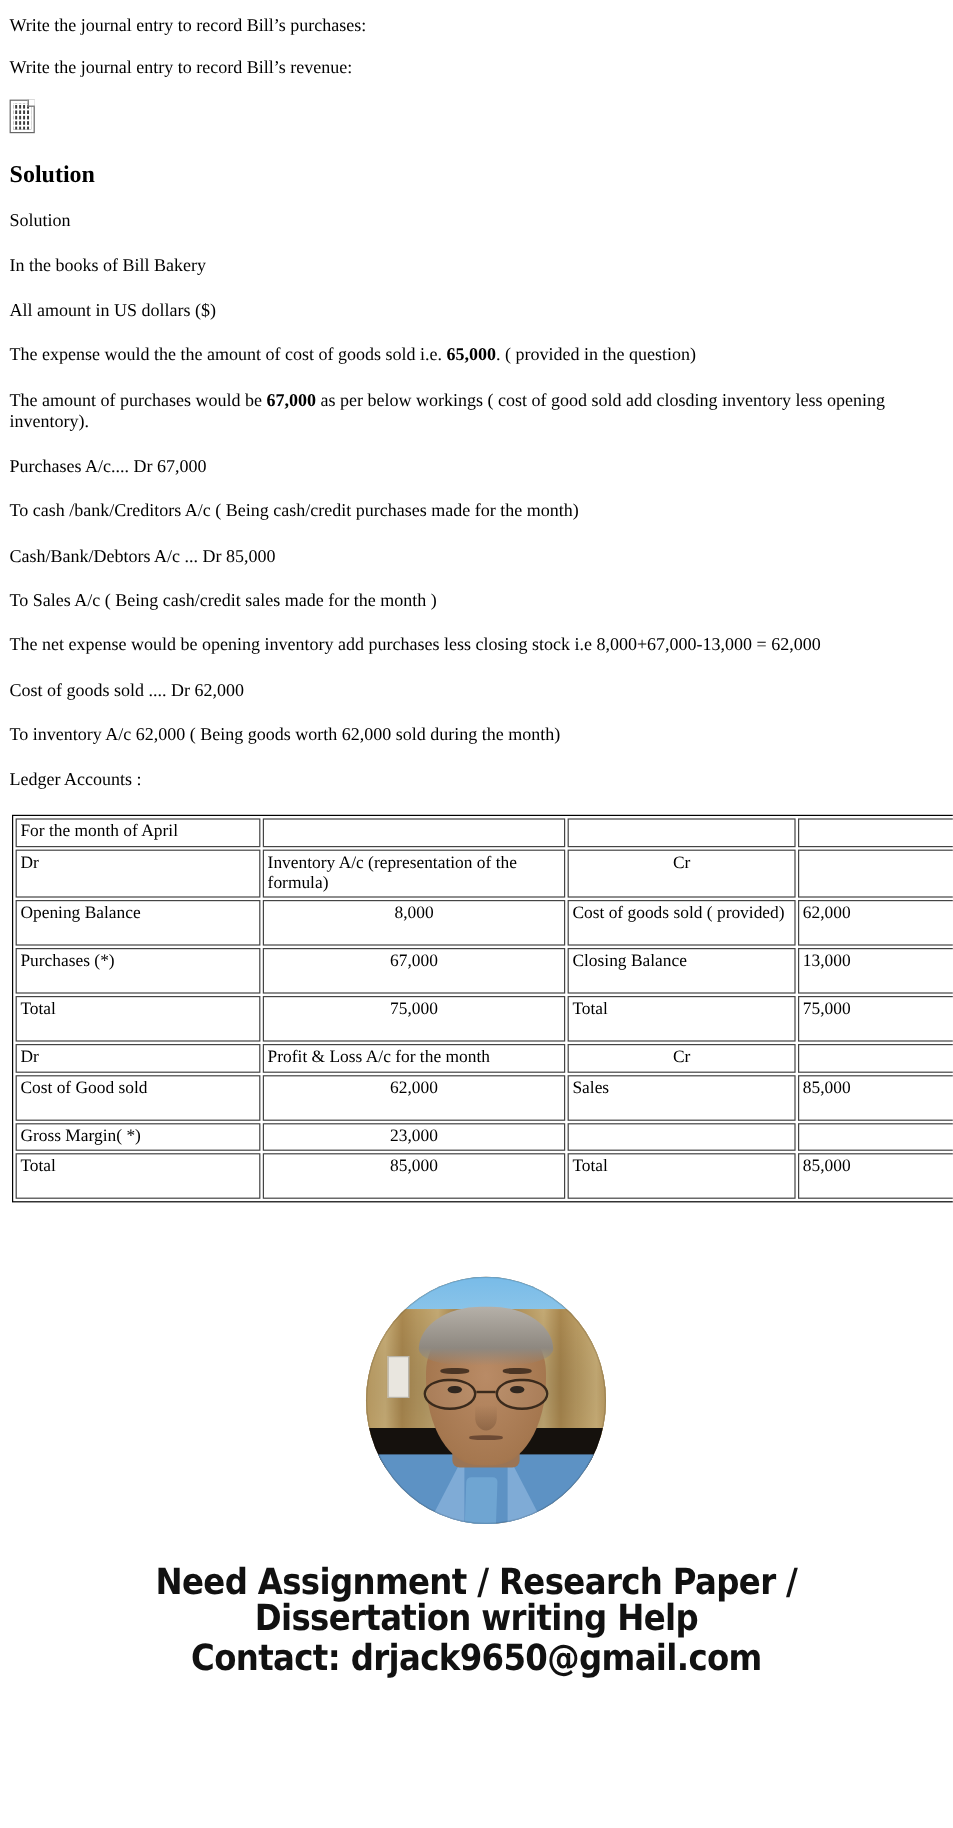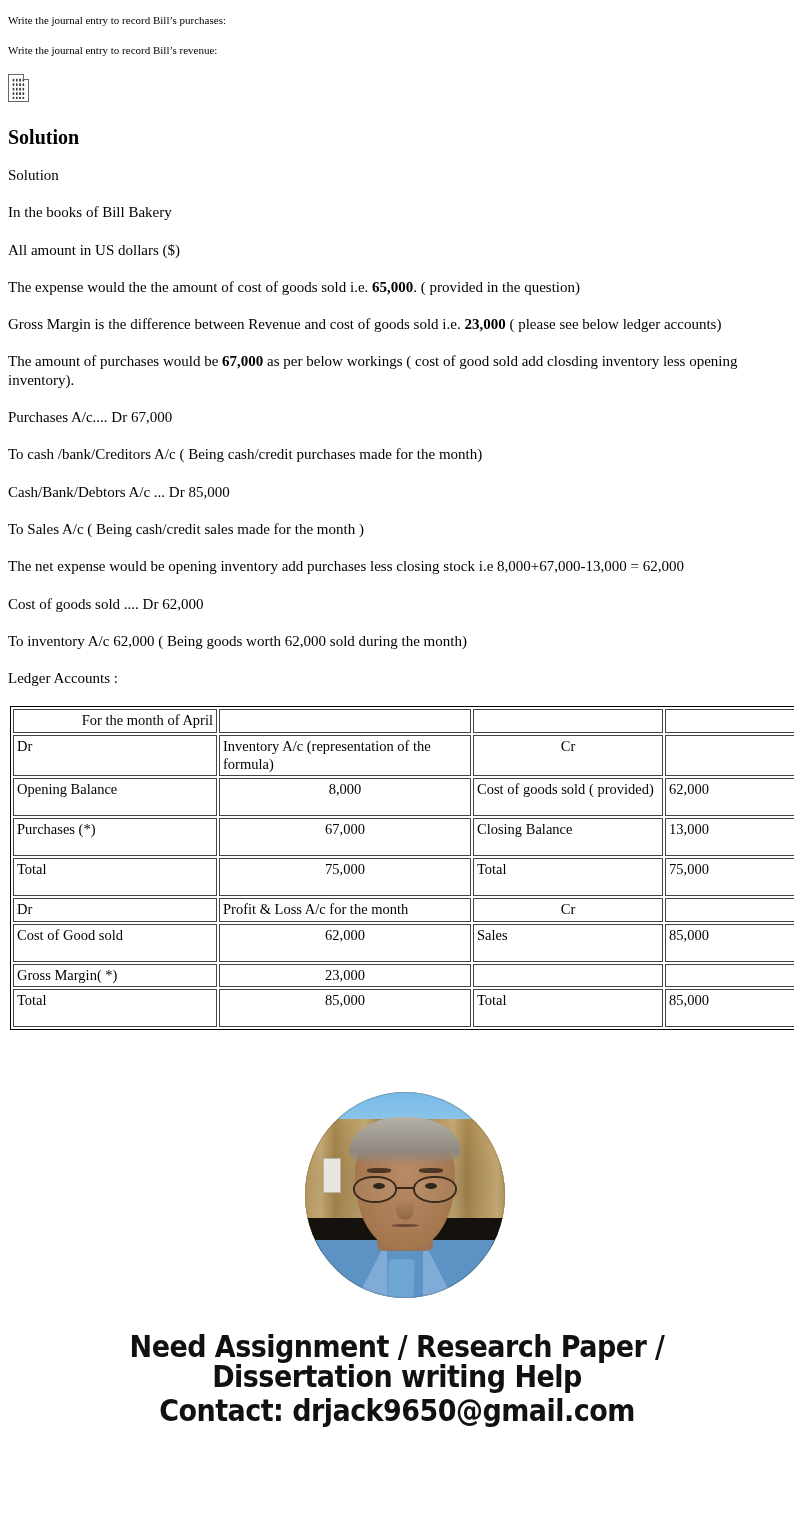--- a/index.html
+++ b/index.html
@@ -20,21 +20,21 @@
     position: relative;
     width: 794px;
     box-sizing: border-box;
     padding: 0 8px;
   }
 
   
   p.q, p.body-line {
     margin: 0 0 0 0;
     padding: 0;
-    font-size: 11px;
+    font-size: 15px;
     line-height: 1.18;
   }
   p.q {
     margin-bottom: 17px;
   }
   .q-block { padding-top: 14px; }
 
   
   .broken-img-wrap {
     margin: 6px 0 18px 0;
@@ -119,21 +119,21 @@
   table.ledger td.c3 { width: 182px; margin-left: 28px; }
   table.ledger td.c4 { width: 130px; }
 
   td.center { text-align: center; }
   td.num-bottom {
     vertical-align: bottom;
     text-align: left;
   }
   tr.tall td { height: 32px; }
   tr.short td { height: 16px; }
-  tr.slim td  { height: 18px; text-align: right; }
+  tr.slim td  { height: 18px; }
 
   
   .avatar-wrap {
     width: 794px;
     display: flex;
     justify-content: center;
     margin-top: 62px;
   }
   .avatar {
     width: 200px;
@@ -289,21 +289,20 @@
   <h2 class="solution-heading">Solution</h2>
 
   <div>
     <p class="body-line">Solution</p>
     <p class="body-line">In the books of Bill Bakery</p>
     <p class="body-line">All amount in US dollars ($)</p>
 
 
     <p class="body-line"><span>The expense would the the amount of cost of goods sold i.e. </span><b>65,000</b><span>. ( provided in the question)</span></p>
 
-    <p class="body-line"><span>Gross Margin is the difference between Revenue and cost of goods sold i.e. </span><b>23,000</b><span> ( please see below ledger accounts)</span></p>
 
     <p class="body-line"><span>The amount of purchases would be </span><b>67,000</b><span> as per below workings ( cost of good sold add closding inventory less opening inventory).</span></p>
 
     <p class="body-line">Purchases A/c.... Dr 67,000</p>
     <p class="body-line">To cash /bank/Creditors A/c ( Being cash/credit purchases made for the month)</p>
     <p class="body-line">Cash/Bank/Debtors A/c ... Dr 85,000</p>
     <p class="body-line">To Sales A/c ( Being cash/credit sales made for the month )</p>
     <p class="body-line">The net expense would be opening inventory add purchases less closing stock i.e 8,000+67,000-13,000 = 62,000</p>
     <p class="body-line">Cost of goods sold .... Dr 62,000</p>
     <p class="body-line">To inventory A/c 62,000 ( Being goods worth 62,000 sold during the month)</p>

